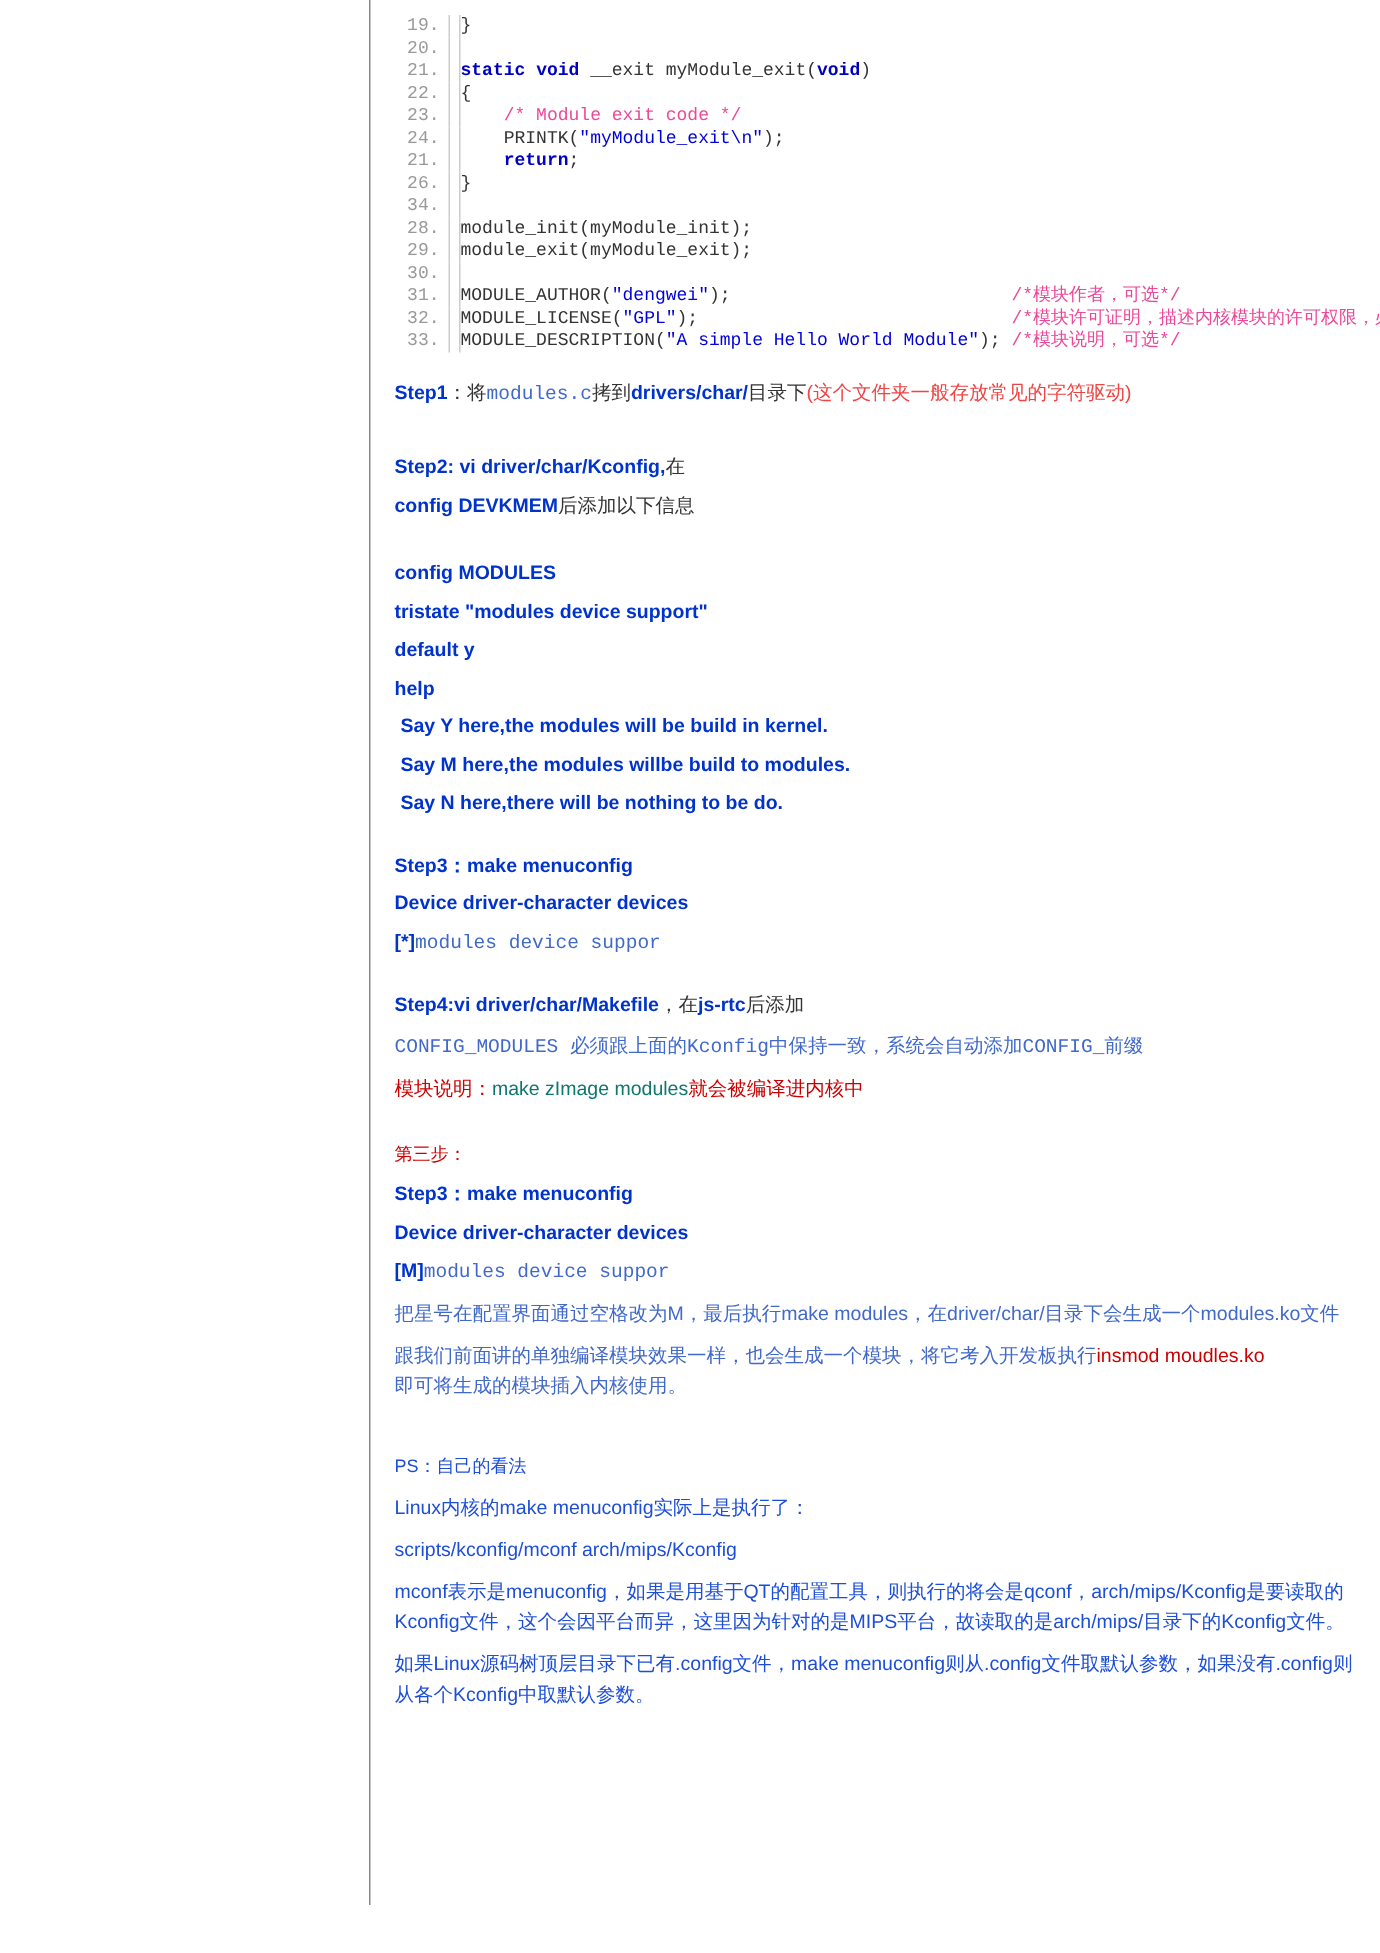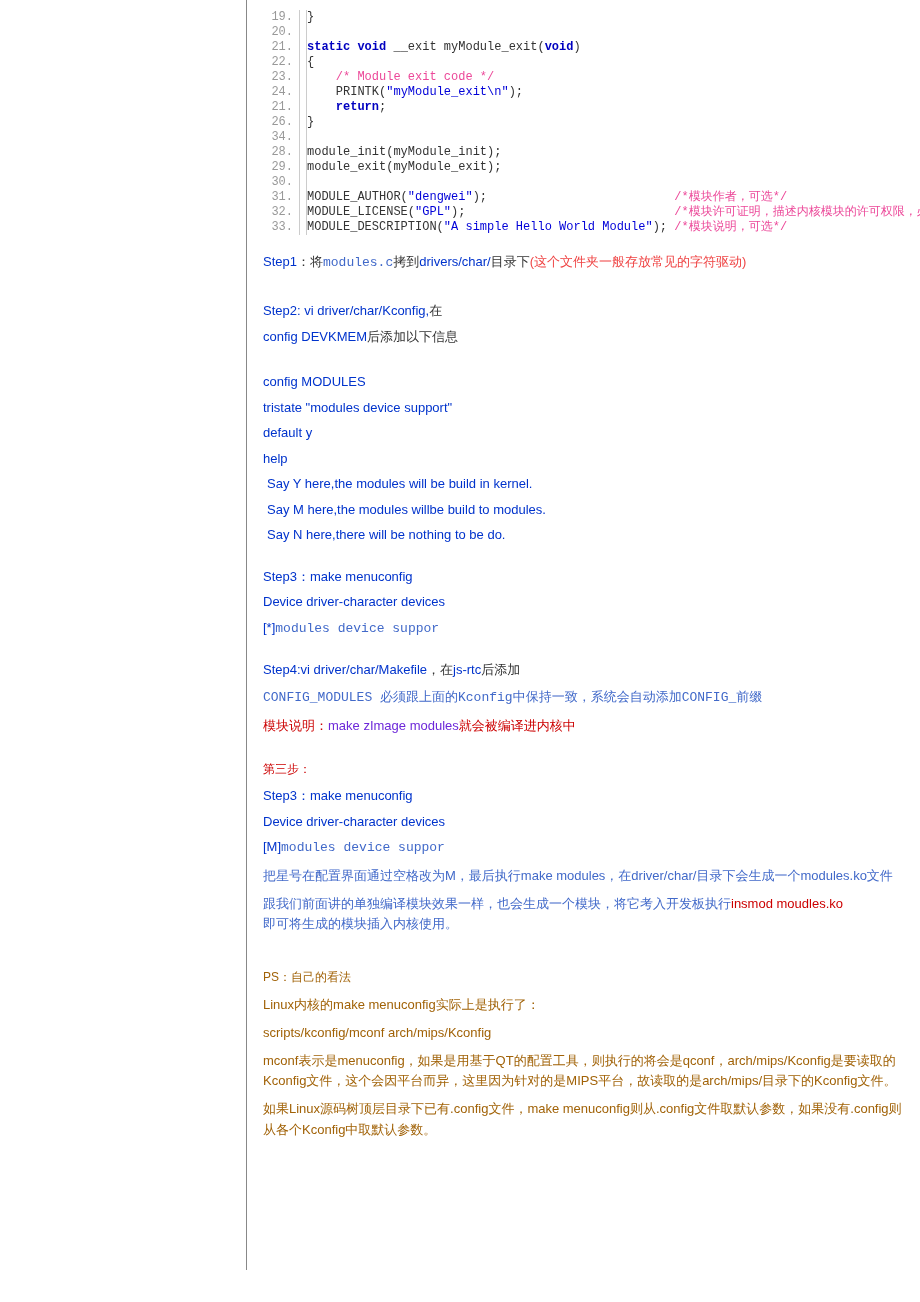--- a/index.html
+++ b/index.html
@@ -42,26 +42,26 @@
     height: 15px;
   }
   .code-txt {
     white-space: pre;
     flex: 1;
   }
   .kw { color: #0000c0; font-weight: bold; }
   .str { color: #0000d8; }
   .cmt { color: #ec4899; }
   .section { margin: 16px 0 8px 0; }
-  .blue-b { color: #0033cc; font-weight: normal; }
-  .blue-i { color: #6d28d9; }
+  .blue-b { color: #0033cc; font-weight: bold; }
+  .blue-i { color: #0f766e; }
   .blue-n { color: #ef4444; }
   .chi-blue { color: #4169c9; }
   .red-text { color: #c00; }
-  .gray-p   { color: #a16207; line-height: 1.7; }
+  .gray-p   { color: #1d4ed8; line-height: 1.7; }
   .indent1 { margin-left: 10px; }
   .indent3 { margin-left: 44px; }
   .mono { font-family: Consolas, "Courier New", monospace; }
   .p { margin: 8px 0; line-height: 1.55; }
   .pb { margin: 6px 0; line-height: 1.5; }
   .footer {
     position: absolute;
     bottom: -22px;
     left: -246px;
     width: 920px;

